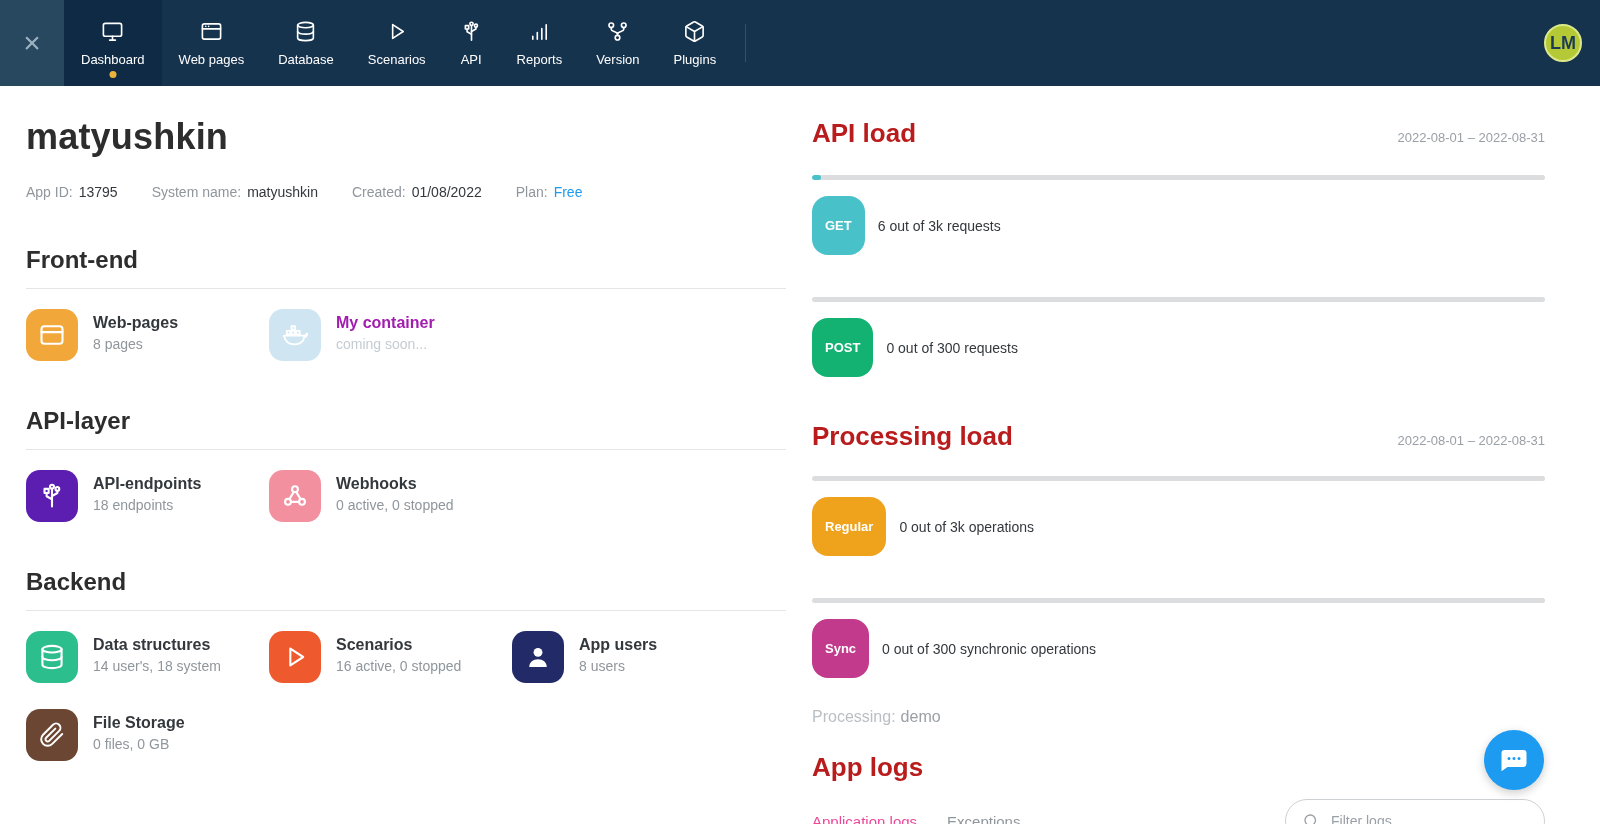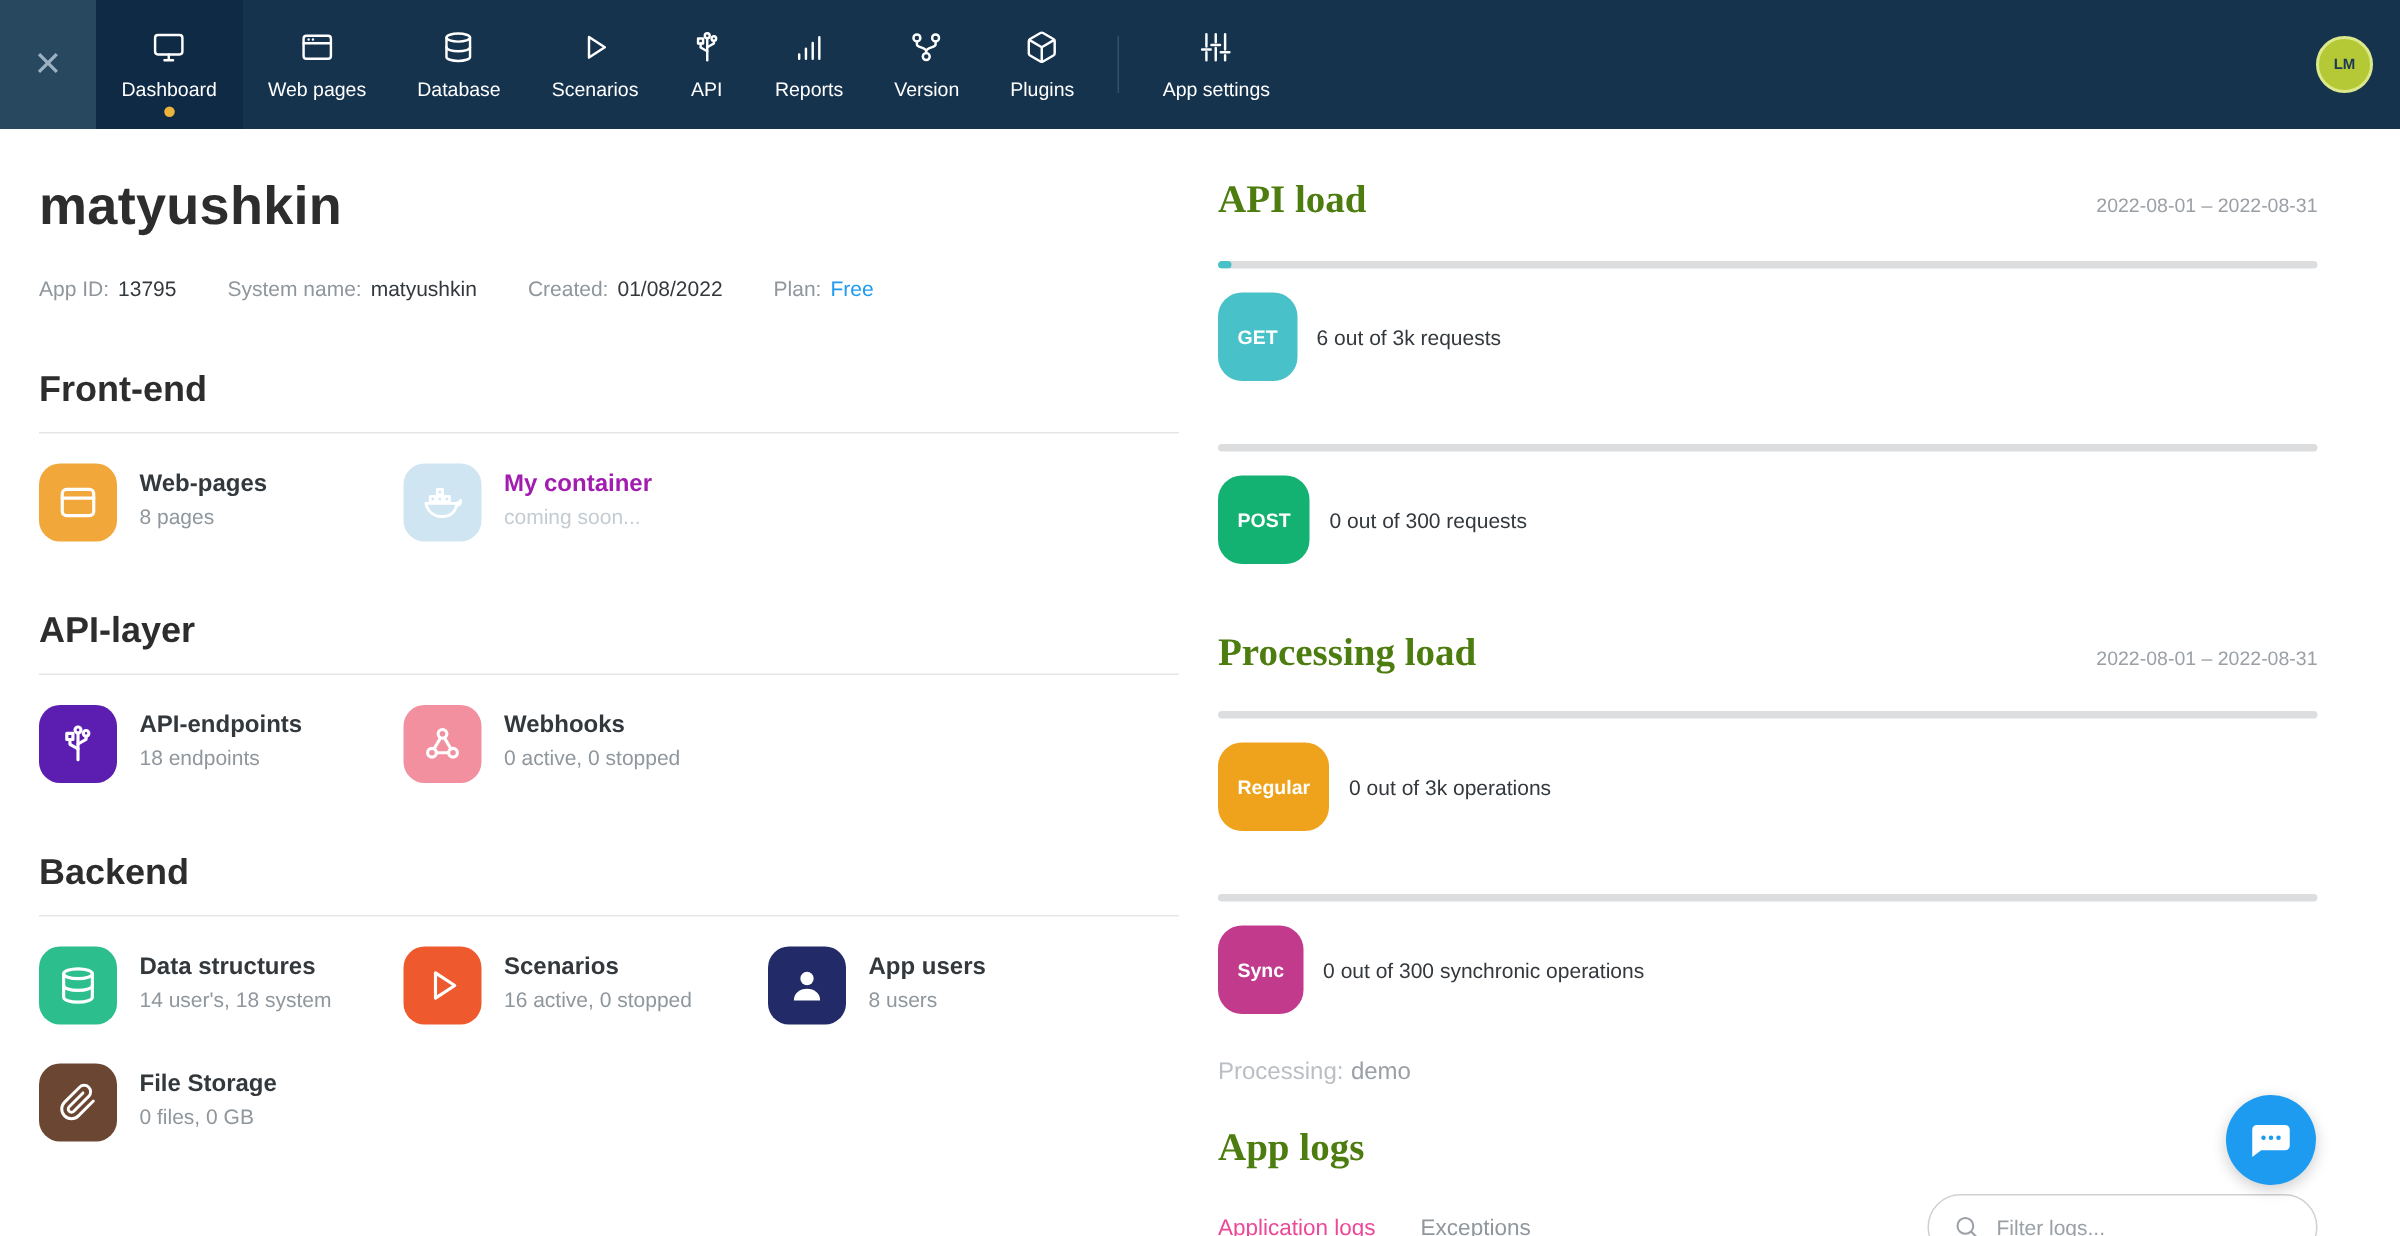--- a/index.html
+++ b/index.html
@@ -23,21 +23,21 @@
   .nav-item.active::after {
     content: ""; position: absolute; bottom: 8px; left: 50%; transform: translateX(-50%);
     width: 7px; height: 7px; border-radius: 50%; background: #eab43c;
   }
   .nav-icon { height: 24px; display: flex; align-items: center; }
   .nav-label { font-size: 13px; white-space: nowrap; }
   .nav-divider { width: 1px; background: #31506b; margin: 24px 12px; }
   .avatar {
     margin-left: auto; align-self: center; margin-right: 18px;
     width: 38px; height: 38px; border-radius: 50%; background: #b5c937; color: #1c3a55;
-    font-weight: 700; font-size: 10px; display: flex; align-items: center; justify-content: center;
+    font-weight: 700; font-size: 18px; display: flex; align-items: center; justify-content: center;
     cursor: pointer; border: 2px solid #dce98b;
   }
 
   
   .main { display: flex; height: 738px; }
   .left-col { flex: 0 0 786px; padding-left: 26px; overflow: hidden; }
   .right-col { flex: 1; padding-left: 26px; padding-right: 55px; overflow: hidden; }
 
   
   .app-title { font-size: 36px; font-weight: 800; color: #2d2d2d; margin: 30px 0 0; letter-spacing: .2px; }
@@ -58,21 +58,21 @@
   .card-title { font-size: 16px; font-weight: 700; color: #33383d; margin-top: 5px; }
   .card-sub { font-size: 14px; color: #8f969c; margin-top: 4px; }
   .card.disabled { cursor: default; }
   .card.disabled .card-title { color: #a21caf; }
   .card.disabled .card-sub { color: #c4ccd2; }
 
   
   .panel-header { display: flex; align-items: baseline; justify-content: space-between; margin-top: 32px; }
   .panel-header.mt-processing { margin-top: 44px; }
   .panel-header.mt-logs { margin-top: 26px; }
-  .panel-title { font-size: 26px; font-weight: 800; color: #4d7c0f; margin: 0; font-family: Liberation Serif, serif; }
+  .panel-title { font-size: 26px; font-weight: 800; color: #b91c1c; margin: 0; }
   .date-range { font-size: 13px; color: #9aa0a6; }
 
   .load-bar { height: 5px; background: #dcdddf; border-radius: 3px; margin-top: 26px; position: relative; overflow: hidden; }
   .load-bar.mt-lg { margin-top: 42px; }
   .load-bar .fill { position: absolute; left: 0; top: 0; bottom: 0; border-radius: 3px; display: block; }
 
   .load-row { display: flex; align-items: center; gap: 13px; margin-top: 16px; }
   .badge { color: #fff; font-size: 13px; font-weight: 700; padding: 22px 13px; border-radius: 16px; }
   .load-text { font-size: 14px; color: #33383d; }
 
@@ -190,29 +190,20 @@
       <svg width="23" height="23" viewBox="0 0 24 24" fill="none" stroke="#fff" stroke-width="1.7" stroke-linecap="round" stroke-linejoin="round">
           <path d="M21 16.2V7.8a1.8 1.8 0 0 0-.9-1.56l-7.2-4.16a1.8 1.8 0 0 0-1.8 0L3.9 6.24A1.8 1.8 0 0 0 3 7.8v8.4a1.8 1.8 0 0 0 .9 1.56l7.2 4.16a1.8 1.8 0 0 0 1.8 0l7.2-4.16A1.8 1.8 0 0 0 21 16.2z"></path>
           <path d="M3.3 6.9L12 12l8.7-5.1M12 21.9V12"></path>
         </svg>
     </span>
     <span class="nav-label">Plugins</span>
   </div>
 
   <div class="nav-divider"></div>
 
-  <div class="nav-item">
-    <span class="nav-icon">
-      <svg width="23" height="23" viewBox="0 0 24 24" fill="none" stroke="#fff" stroke-width="1.7" stroke-linecap="round" stroke-linejoin="round">
-          <path d="M5.5 21v-5.5M5.5 11.5V3M12 21v-8.5M12 8.5V3M18.5 21v-3.5M18.5 13.5V3"></path>
-          <path d="M2.5 13.5h6M9 10.5h6M15.5 15.5h6"></path>
-        </svg>
-    </span>
-    <span class="nav-label">App settings</span>
-  </div>
 
   <div class="avatar">LM</div>
 </nav>
 
 <main class="main">
 
   <section class="left-col">
     <h1 class="app-title">matyushkin</h1>
 
     <div class="meta-row">

